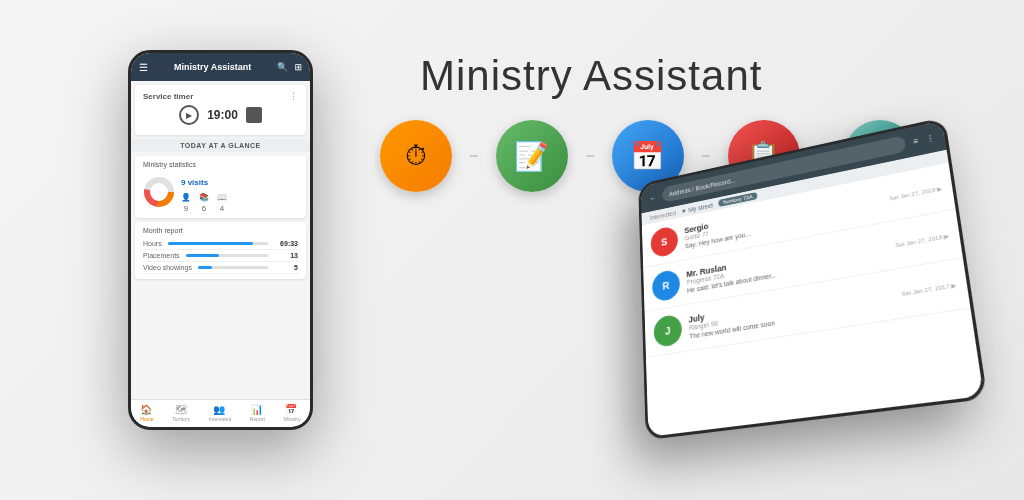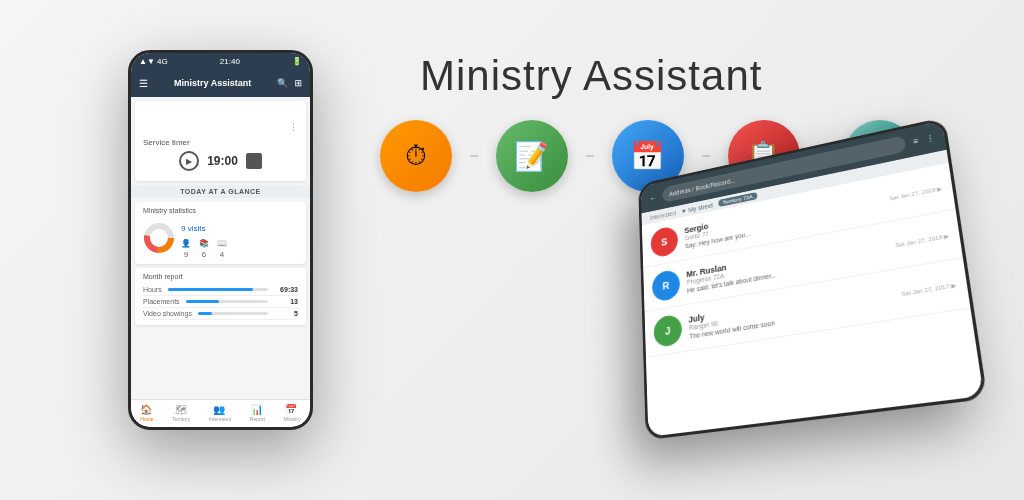--- a/index.html
+++ b/index.html
@@ -110,22 +110,21 @@
     }
     .section-header {
       display: flex;
       justify-content: space-between;
       align-items: center;
       margin-bottom: 4px;
     }
     .section-title {
       font-size: 8px;
       color: #555;
-      font-weight: 400;
-      margin-top: 31px;
+      font-weight: 700;
     }
     .timer-controls {
       display: flex;
       align-items: center;
       gap: 8px;
       justify-content: center;
       margin: 4px 0;
     }
     .timer-btn {
       width: 20px;
@@ -179,21 +178,21 @@
       gap: 6px;
     }
     .donut-chart {
       width: 32px;
       height: 32px;
       flex-shrink: 0;
     }
     .visits-link {
       font-size: 8px;
       color: #1565c0;
-      font-weight: normal;
+      font-weight: bold;
       text-align: right;
     }
     .stats-icons {
       display: flex;
       gap: 8px;
       margin-top: 4px;
       font-size: 7px;
       color: #666;
     }
     .stat-item {
@@ -406,25 +405,20 @@
   </div>
   <div style="width:8px;height:2px;background:#ccc;"></div>
   <div class="feature-icon-circle icon-teal">
     <span>🗺</span>
   </div>
 </div>
 
 <div class="phone-left">
   <div class="phone-screen">
 
-    <div class="phone-status-bar">
-      <span>▲▼ 4G</span>
-      <span>21:40</span>
-      <span>🔋</span>
-    </div>
 
     <div class="phone-toolbar">
       <span style="font-size:10px; cursor:pointer;">☰</span>
       <span class="phone-toolbar-title">Ministry Assistant</span>
       <div style="display:flex;gap:6px;">
         <span style="font-size:9px; cursor:pointer;">🔍</span>
         <span style="font-size:9px; cursor:pointer;">⊞</span>
       </div>
     </div>
 

